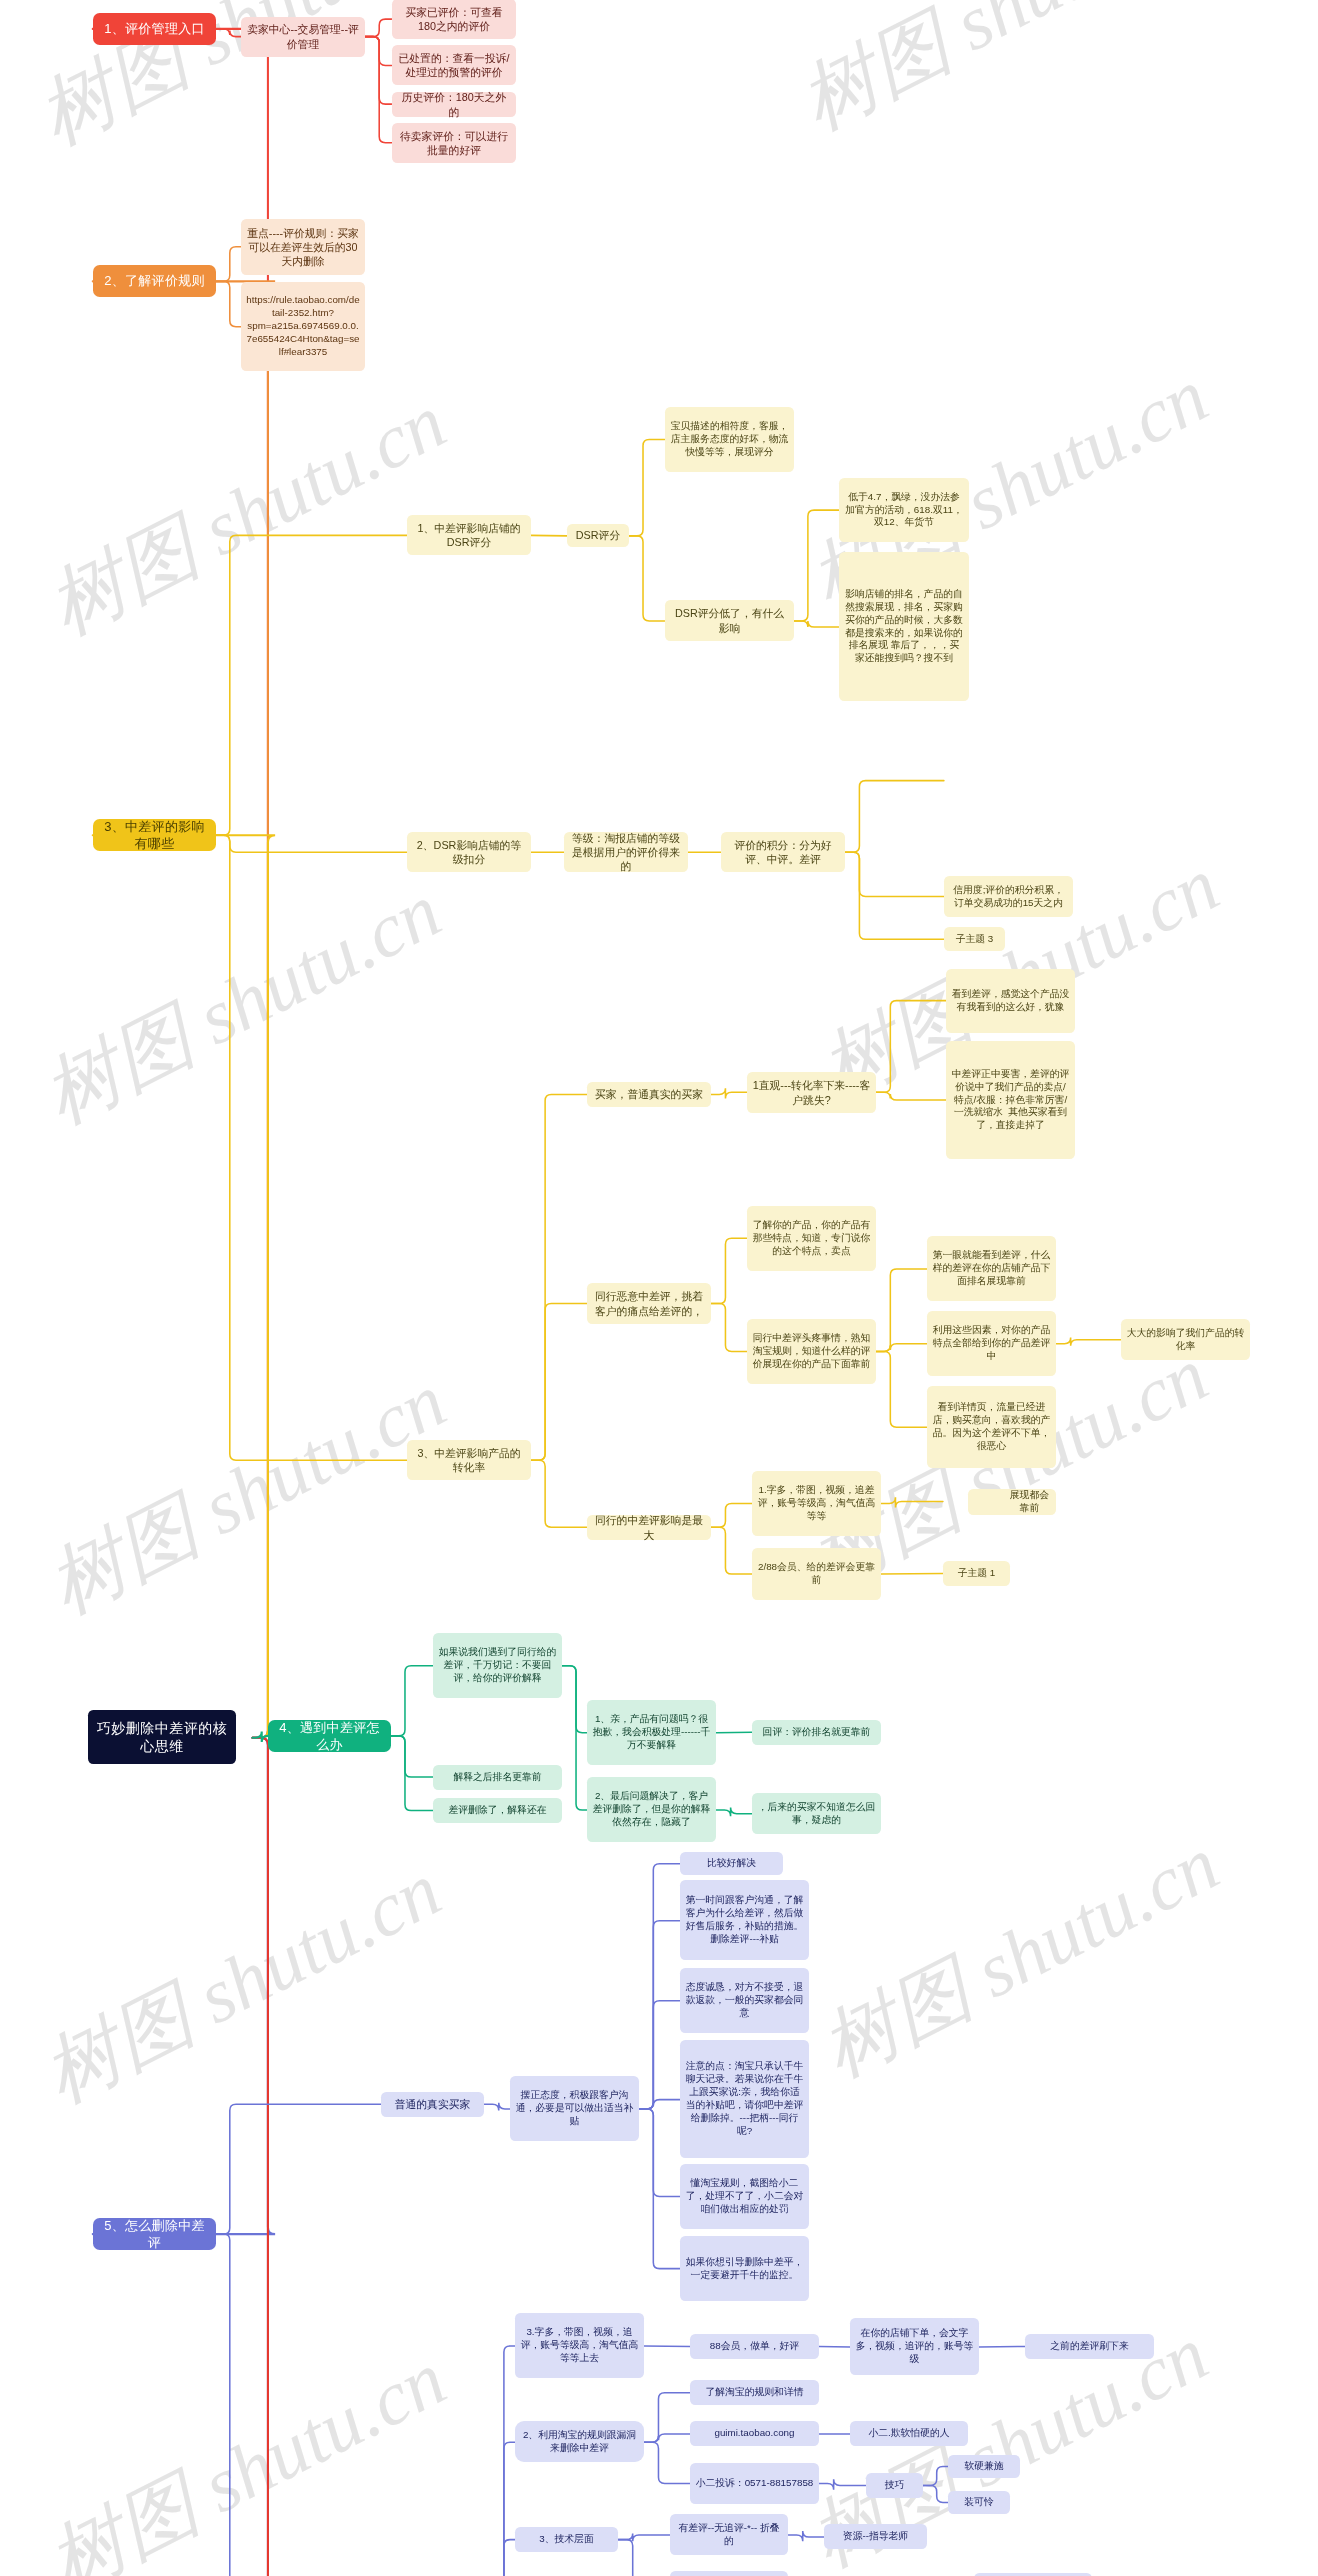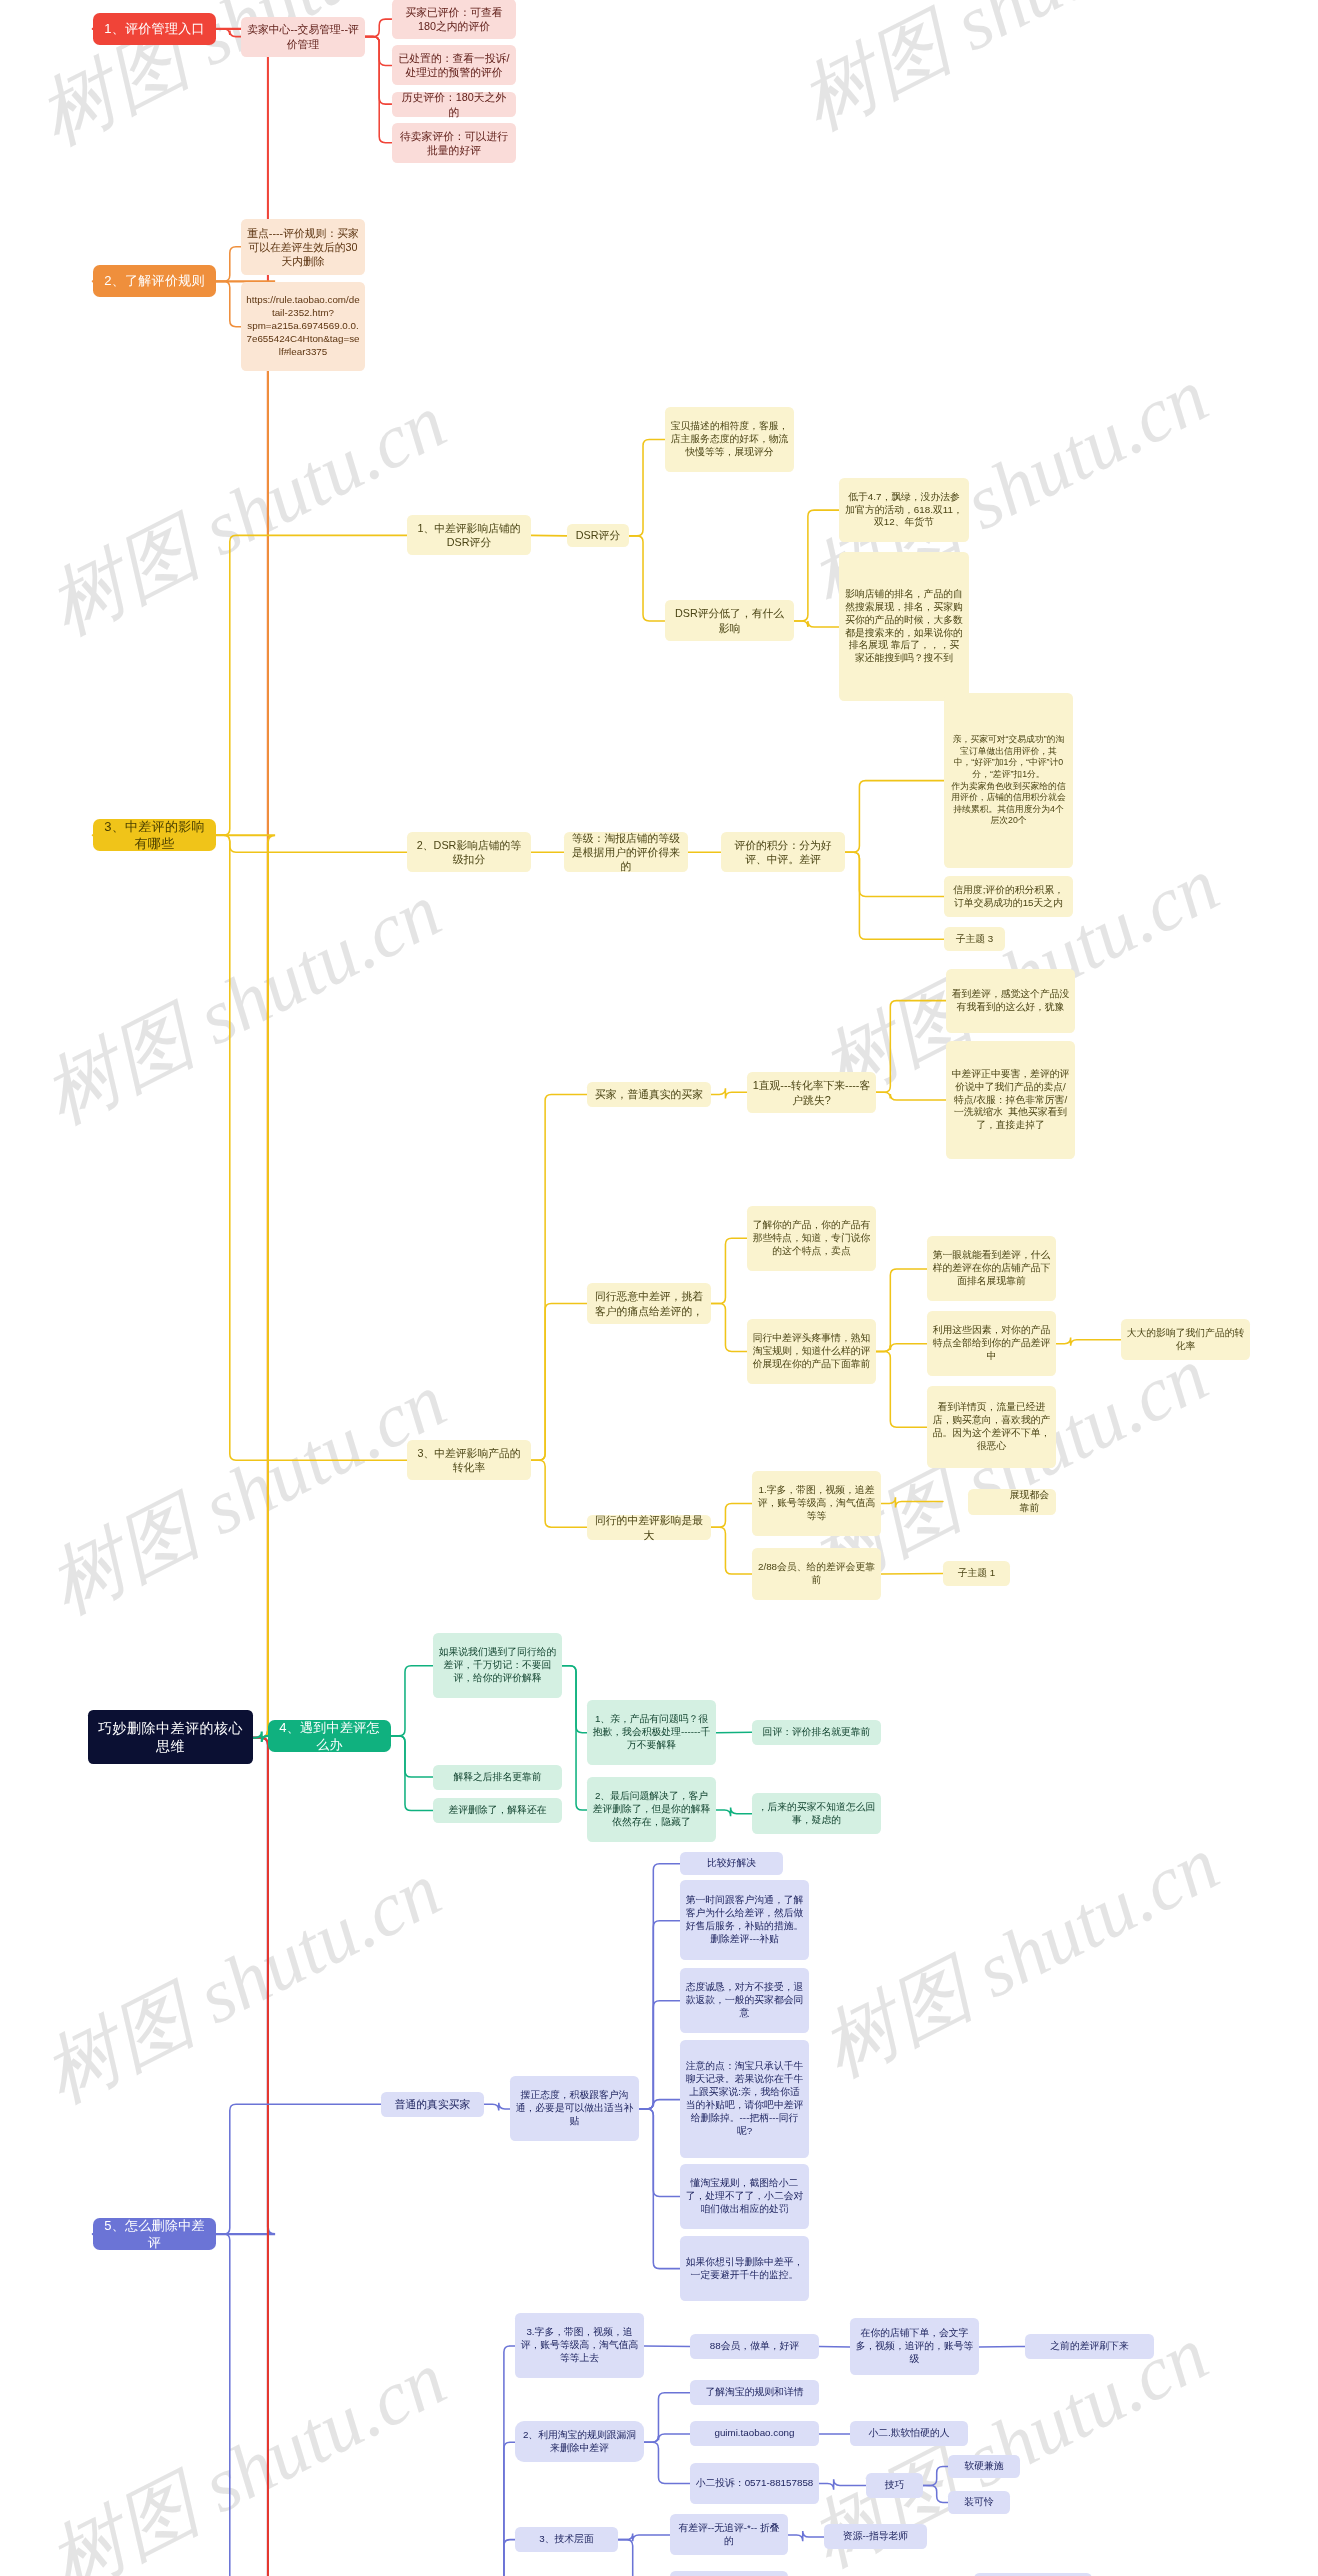--- a/index.html
+++ b/index.html
@@ -167,21 +167,21 @@
       <path d="M1495,5790 L1590,5789" fill="none" stroke="#6b74d6" stroke-width="3" stroke-linecap="round"></path>
       <path d="M1495,5930 L1590,5930" fill="none" stroke="#6b74d6" stroke-width="3" stroke-linecap="round"></path>
       <path d="M418,6231 L434,6231 Q446,6231 446,6243 L446,6222 Q446,6234 458,6234 L560,6234" fill="none" stroke="#6b74d6" stroke-width="3" stroke-linecap="round"></path>
       <path d="M790,6234 L806,6234 Q818,6234 818,6222 L818,6195 Q818,6183 830,6183 L880,6183" fill="none" stroke="#6b74d6" stroke-width="3" stroke-linecap="round"></path>
       <path d="M790,6234 L806,6234 Q818,6234 818,6246 L818,6298 Q818,6310 830,6310 L880,6310" fill="none" stroke="#6b74d6" stroke-width="3" stroke-linecap="round"></path>
       <path d="M790,6234 L806,6234 Q818,6234 818,6246 L818,6380 Q818,6392 830,6392 L880,6392" fill="none" stroke="#6b74d6" stroke-width="3" stroke-linecap="round"></path>
       <path d="M790,6234 L806,6234 Q818,6234 818,6246 L818,6453 Q818,6465 830,6465 L880,6465" fill="none" stroke="#6b74d6" stroke-width="3" stroke-linecap="round"></path>
       <path d="M1130,6310 L1210,6310" fill="none" stroke="#6b74d6" stroke-width="3" stroke-linecap="round"></path>
     </svg>
 
-  <div class="node root" style="left:88px;top:1710px;width:165px;height:54px;">巧妙删除中差评的核心思维</div>
+  <div class="node root" style="left:88px;top:1710px;width:148px;height:54px;">巧妙删除中差评的核心思维</div>
 
   <div class="node lvl1 c-red" style="left:93px;top:13px;width:123px;height:32px;">1、评价管理入口</div>
   <div class="node b-red nd" style="left:241px;top:16.5px;width:124px;height:40px;">卖家中心--交易管理--评价管理</div>
   <div class="node b-red nd" style="left:392px;top:-1px;width:124px;height:40px;">买家已评价：可查看180之内的评价</div>
   <div class="node b-red nd" style="left:392px;top:45px;width:124px;height:40px;">已处置的：查看一投诉/处理过的预警的评价</div>
   <div class="node b-red nd" style="left:392px;top:92px;width:124px;height:25px;">历史评价：180天之外的</div>
   <div class="node b-red nd" style="left:392px;top:123px;width:124px;height:40px;">待卖家评价：可以进行批量的好评</div>
 
   <div class="node lvl1 c-orange" style="left:93px;top:265px;width:123px;height:32px;">2、了解评价规则</div>
   <div class="node b-orange nd" style="left:241px;top:219px;width:124px;height:56px;">重点----评价规则：买家可以在差评生效后的30天内删除</div>
@@ -192,22 +192,20 @@
   <div class="node b-yellow nd" style="left:407px;top:515px;width:124px;height:40px;">1、中差评影响店铺的DSR评分</div>
   <div class="node b-yellow nd" style="left:567px;top:524px;width:62px;height:23px;">DSR评分</div>
   <div class="node b-yellow nd-s" style="left:665px;top:407px;width:129px;height:65px;">宝贝描述的相符度，客服，店主服务态度的好坏，物流快慢等等，展现评分</div>
   <div class="node b-yellow nd" style="left:665px;top:600px;width:129px;height:41px;">DSR评分低了，有什么影响</div>
   <div class="node b-yellow nd-s" style="left:839px;top:478px;width:130px;height:64px;">低于4.7，飘绿，没办法参加官方的活动，618.双11，双12、年货节</div>
   <div class="node b-yellow nd-s" style="left:839px;top:552px;width:130px;height:149px;">影响店铺的排名，产品的自然搜索展现，排名，买家购买你的产品的时候，大多数都是搜索来的，如果说你的排名展现 靠后了，，，买家还能搜到吗？搜不到</div>
 
   <div class="node b-yellow nd" style="left:407px;top:832px;width:124px;height:40px;">2、DSR影响店铺的等级扣分</div>
   <div class="node b-yellow nd" style="left:564px;top:832px;width:124px;height:40px;">等级：淘报店铺的等级是根据用户的评价得来的</div>
   <div class="node b-yellow nd" style="left:721px;top:832px;width:124px;height:40px;">评价的积分：分为好评、中评。差评</div>
-  <div class="node b-yellow nd-xs" style="left:944px;top:693px;width:129px;height:175px;">亲，买家可对“交易成功”的淘宝订单做出信用评价，其中，“好评”加1分，“中评”计0分，“差评”扣1分。
-作为卖家角色收到买家给的信用评价，店铺的信用积分就会持续累积。其信用度分为4个层次20个</div>
   <div class="node b-yellow nd-s" style="left:944px;top:876px;width:129px;height:41px;">信用度;评价的积分积累，订单交易成功的15天之内</div>
   <div class="node b-yellow nd-s" style="left:944px;top:927px;width:61px;height:24px;">子主题 3</div>
 
   <div class="node b-yellow nd" style="left:407px;top:1440px;width:124px;height:40px;">3、中差评影响产品的转化率</div>
 
   <div class="node b-yellow nd" style="left:587px;top:1082px;width:124px;height:25px;">买家，普通真实的买家</div>
   <div class="node b-yellow nd" style="left:747px;top:1072px;width:129px;height:41px;">1直观---转化率下来----客户跳失?</div>
   <div class="node b-yellow nd-s" style="left:946px;top:969px;width:129px;height:64px;">看到差评，感觉这个产品没有我看到的这么好，犹豫</div>
   <div class="node b-yellow nd-s" style="left:946px;top:1041px;width:129px;height:118px;">中差评正中要害，差评的评价说中了我们产品的卖点/特点/衣服：掉色非常厉害/一洗就缩水  其他买家看到了，直接走掉了</div>
 

